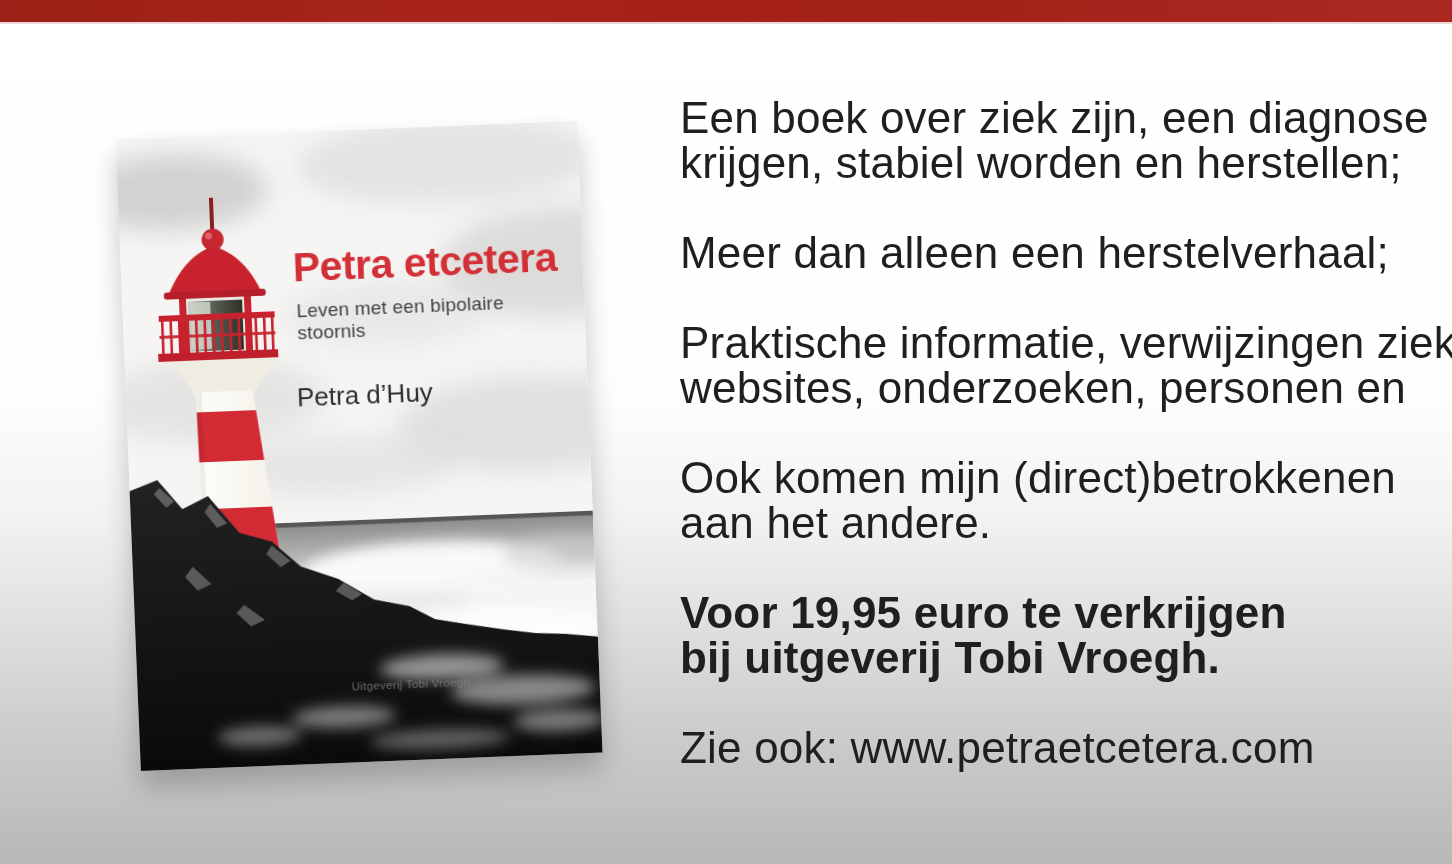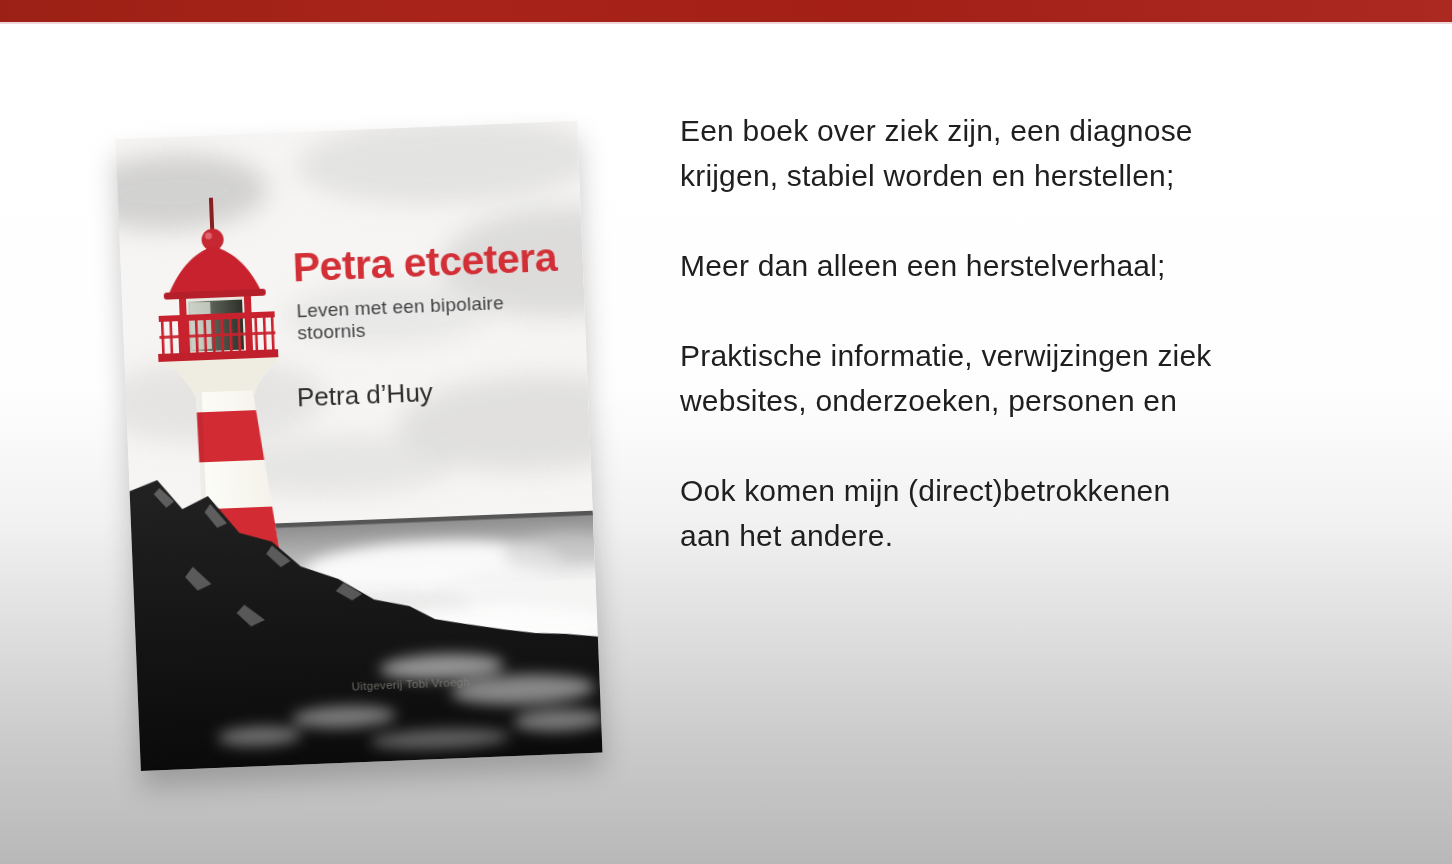--- a/index.html
+++ b/index.html
@@ -36,22 +36,22 @@
   .cover-author{
     position:absolute;left:171px;top:250px;width:220px;
     font-size:26px;font-weight:400;color:#2e2e2e;
   }
   .cover-publisher{
     position:absolute;left:214px;top:550px;width:180px;
     font-size:11.5px;color:#878780;opacity:0.75;letter-spacing:0.3px;
   }
   
   .copy{
-    position:absolute;left:680px;top:108px;width:700px;
-    color:#1f1f1f;font-size:30px;letter-spacing:0.2px;
+    position:absolute;left:680px;top:95px;width:700px;
+    color:#1f1f1f;font-size:44px;letter-spacing:0.2px;
   }
   .para{margin:0 0 45px 0;}
   .para .line{height:45px;line-height:45px;white-space:nowrap;}
   .para.bold{font-weight:700;}
 </style>
 </head>
 <body>
 
 <div class="slide">
 
@@ -192,15 +192,22 @@
       <div class="line">Meer dan alleen een herstelverhaal;</div>
     </div>
     <div class="para">
       <div class="line">Praktische informatie, verwijzingen ziek</div>
       <div class="line">websites, onderzoeken, personen en</div>
     </div>
     <div class="para">
       <div class="line">Ook komen mijn (direct)betrokkenen</div>
       <div class="line">aan het andere.</div>
     </div>
+    <div class="para bold">
+      <div class="line">Voor 19,95 euro te verkrijgen</div>
+      <div class="line">bij uitgeverij Tobi Vroegh.</div>
+    </div>
+    <div class="para">
+      <div class="line">Zie ook: www.petraetcetera.com</div>
+    </div>
   </div>
 
 </div>
 
 </body></html>

